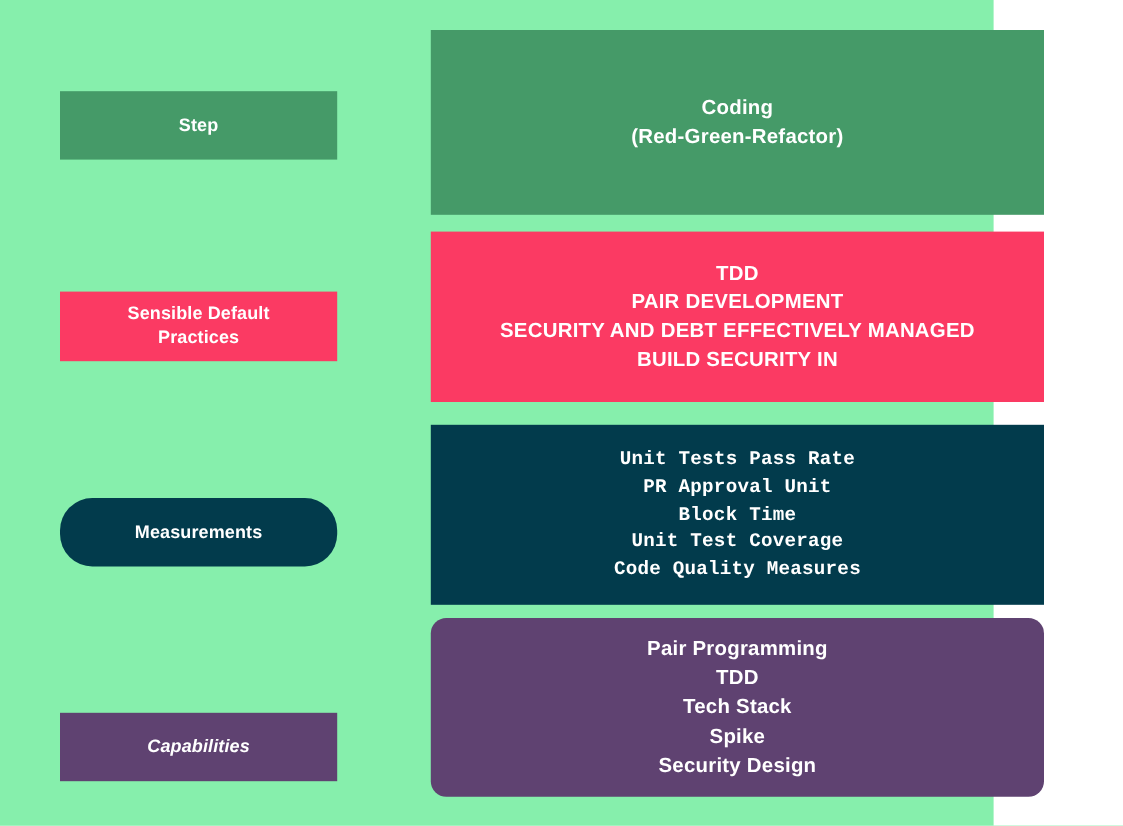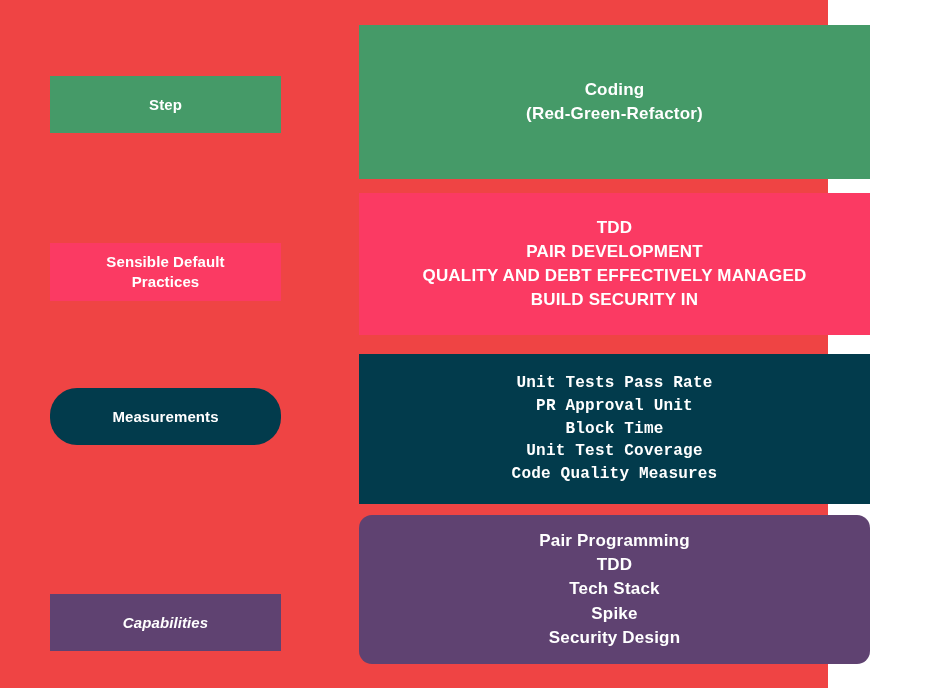--- a/index.html
+++ b/index.html
@@ -12,21 +12,21 @@
     height: 688px;
     background: #ffffff;
     font-family: "Liberation Sans", sans-serif;
     overflow: hidden;
   }
 
   .board {
     position: relative;
     width: 828px;
     height: 688px;
-    background: #ef4444;
+    background: #86efac;
   }
 
   .row {
     position: absolute;
     left: 0;
     width: 936px;
   }
 
   
   .label-cell {
@@ -70,21 +70,21 @@
     white-space: nowrap;
   }
 
   
   .row-step .label-cell     { top: 76px;  height: 57px; }
   .row-step .content-cell   { top: 25px;  height: 154px; }
 
   .row-practices .label-cell   { top: 243px; height: 58px; }
   .row-practices .content-cell { top: 193px; height: 142px; }
 
-  .row-measurements .label-cell   { top: 388px; height: 57px; border-radius: 27px; }
+  .row-measurements .label-cell   { top: 415px; height: 57px; border-radius: 27px; }
   .row-measurements .content-cell { top: 354px; height: 150px; }
 
   .row-capabilities .label-cell   { top: 594px; height: 57px; font-style: italic; }
   .row-capabilities .content-cell { top: 515px; height: 149px; border-radius: 13px; }
 
   
   .c-green  { background-color: #459a68; }
   .c-pink   { background-color: #fb3a63; }
   .c-navy   { background-color: #023b4c; }
   .c-purple { background-color: #5f4271; }
@@ -110,21 +110,21 @@
   <div class="row row-practices">
     <div class="label-cell c-pink">
       <span>
         <span class="line">Sensible Default</span><br>
         <span class="line">Practices</span>
       </span>
     </div>
     <div class="content-cell c-pink">
       <span class="line">TDD</span>
       <span class="line">PAIR DEVELOPMENT</span>
-      <span class="line">QUALITY AND DEBT EFFECTIVELY MANAGED</span>
+      <span class="line">SECURITY AND DEBT EFFECTIVELY MANAGED</span>
       <span class="line">BUILD SECURITY IN</span>
     </div>
   </div>
 
   <div class="row row-measurements">
     <div class="label-cell c-navy">
       <span>Measurements</span>
     </div>
     <div class="content-cell c-navy">
       <span class="line">Unit Tests Pass Rate</span>

